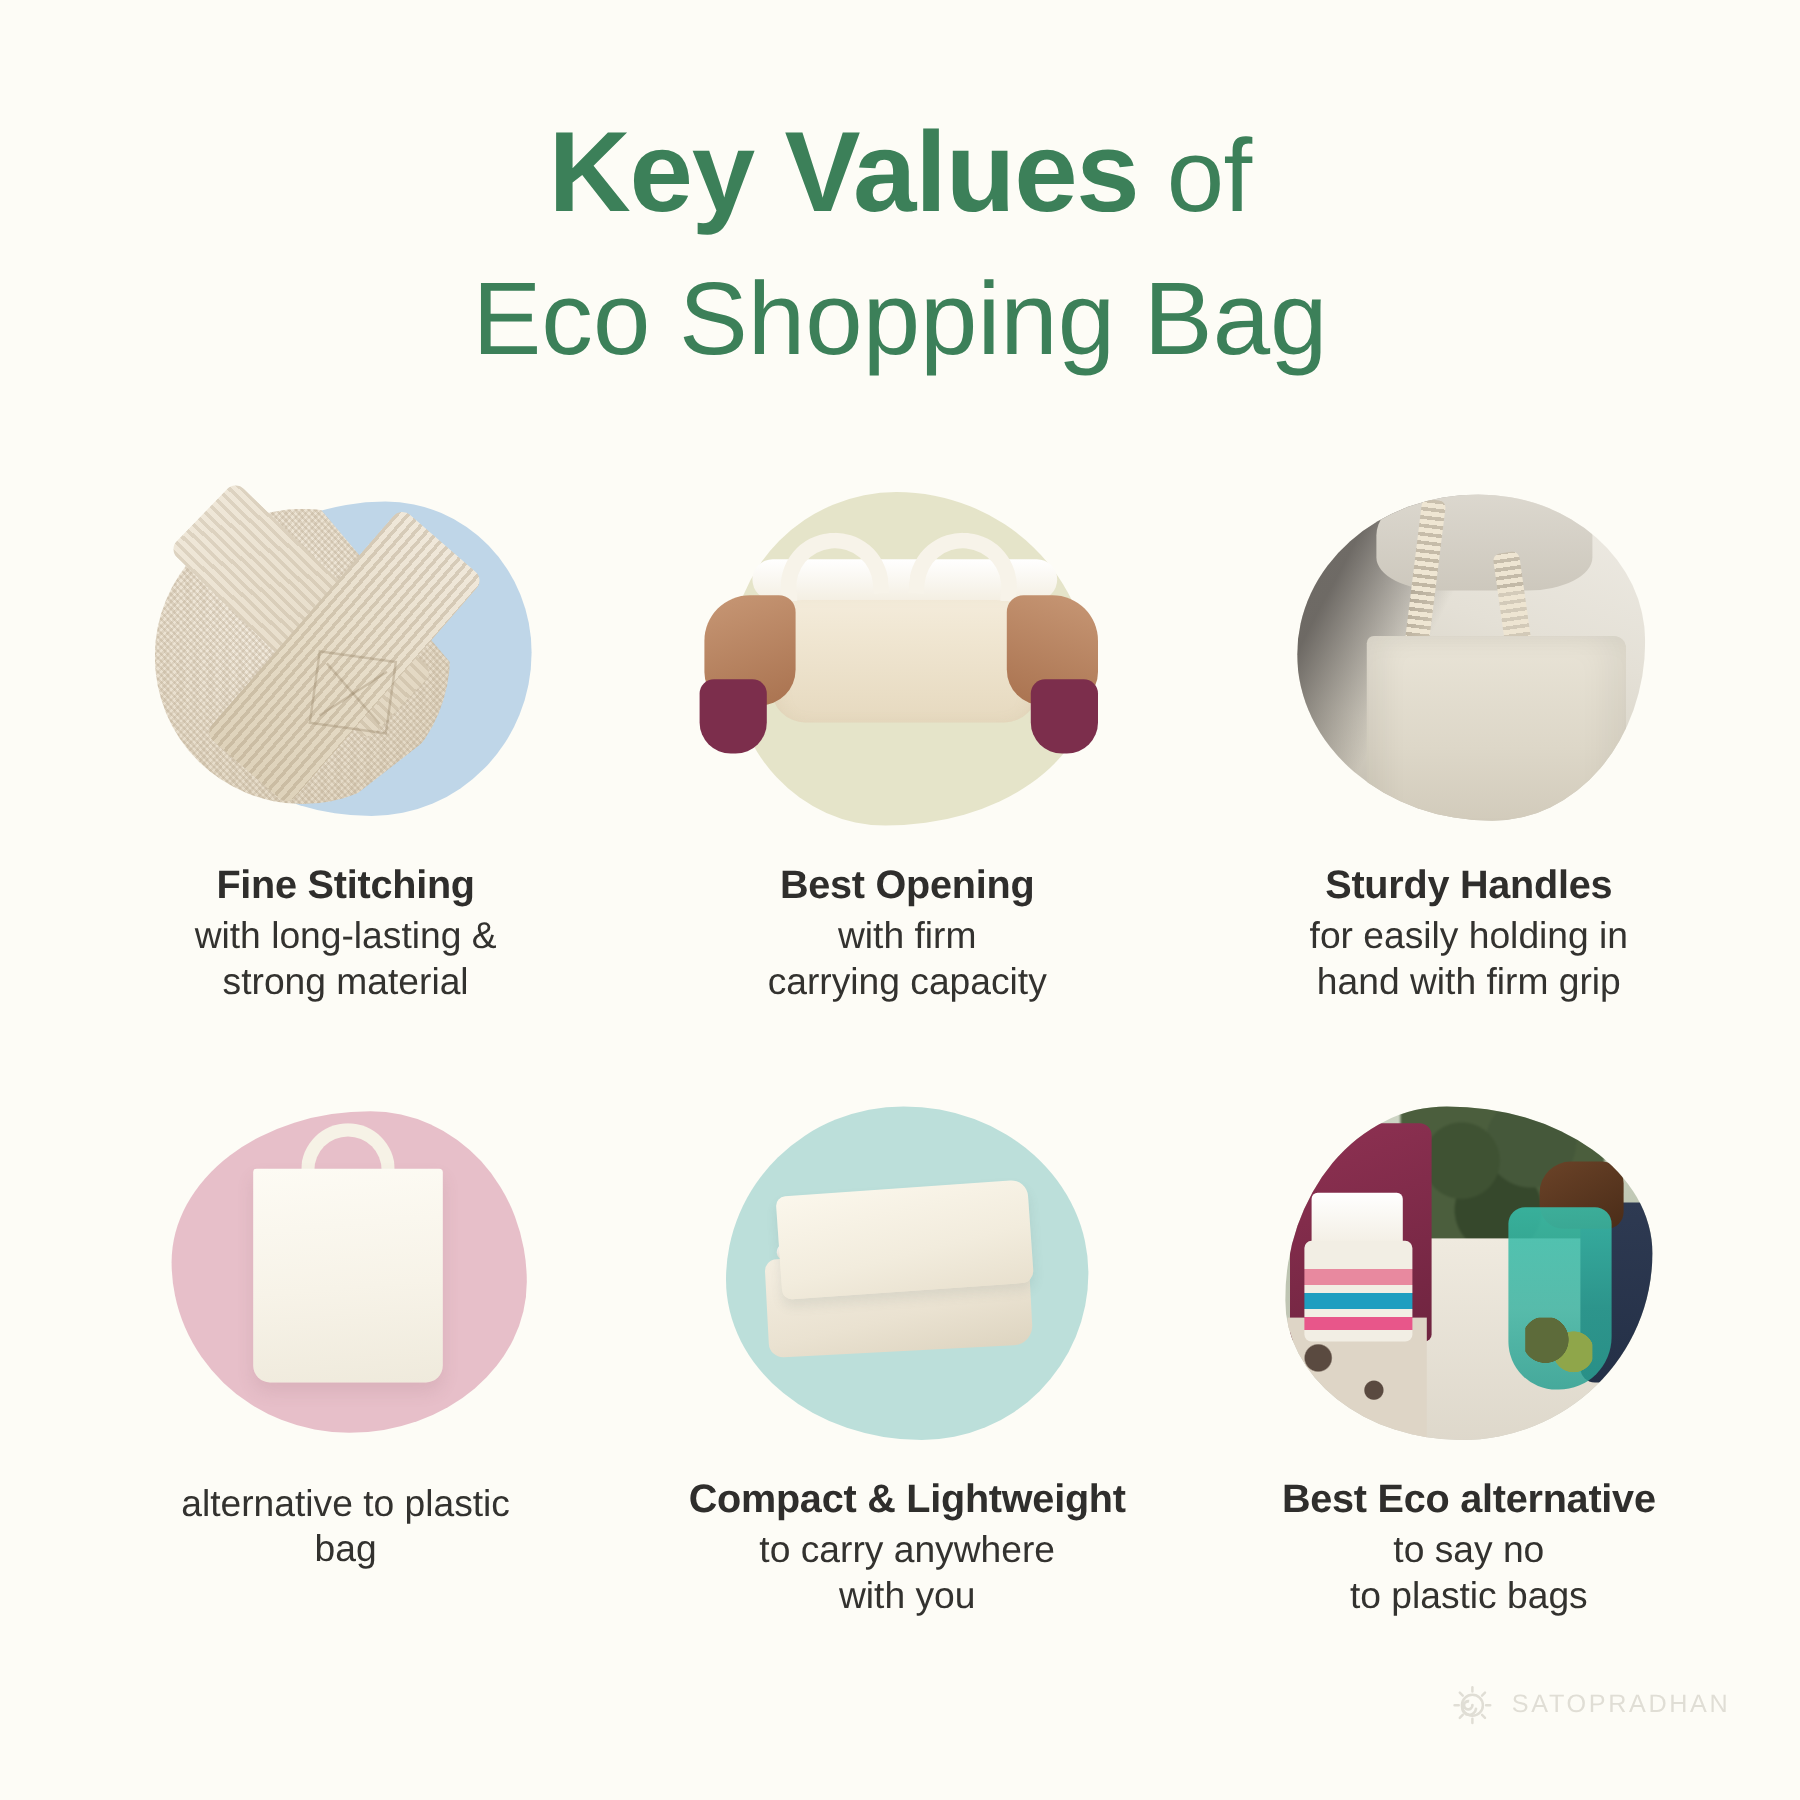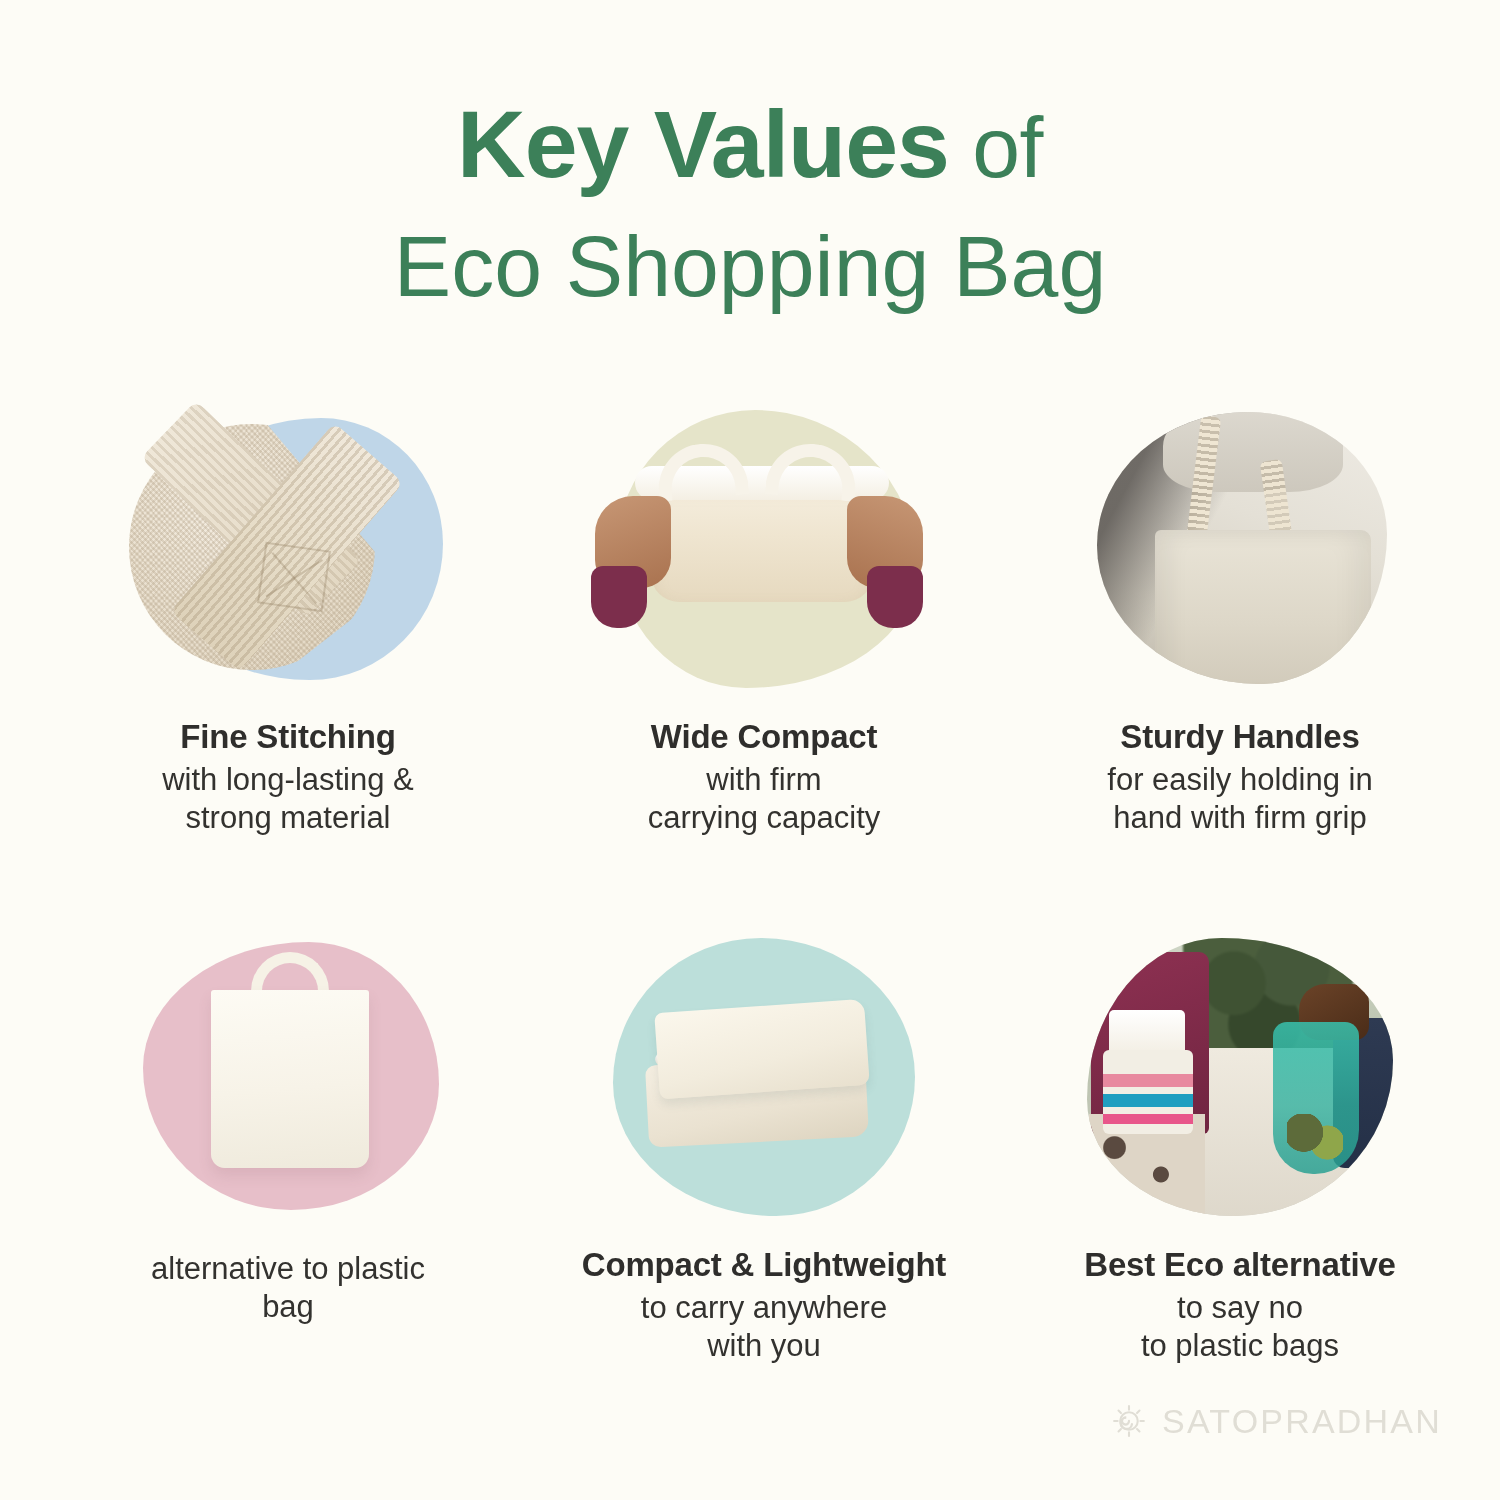--- a/index.html
+++ b/index.html
@@ -42,21 +42,20 @@
   .grid {
     position: absolute;
     top: 400px;
     left: 58px;
     width: 1384px;
     display: grid;
     grid-template-columns: repeat(3, 1fr);
     grid-template-rows: 512px 512px;
     column-gap: 8px;
     row-gap: 0px;
-    gap: 16px;
   }
 
   .card {
     position: relative;
     display: flex;
     flex-direction: column;
     align-items: center;
   }
 
   .media {
@@ -309,21 +308,21 @@
   .watermark {
     position: absolute;
     right: 58px;
     bottom: 58px;
     display: flex;
     align-items: center;
     gap: 12px;
     opacity: .85;
   }
   .wm-text {
-    font-size: 34px;
+    font-size: 21px;
     letter-spacing: 2.2px;
     color: #dcd9d0;
     font-weight: 400;
   }
   .wm-icon { width: 42px; height: 42px; display: block; }
 </style>
 </head>
 <body>
 
 <div class="poster">
@@ -356,21 +355,21 @@
         <div class="tote-open"></div>
         <div class="tote-lip"></div>
         <div class="handle-l"></div>
         <div class="handle-r"></div>
         <div class="hand-l"></div>
         <div class="hand-r"></div>
         <div class="sleeve-l"></div>
         <div class="sleeve-r"></div>
       </div>
       <div class="caption">
-        <div class="cap-title">Wide Compact</div>
+        <div class="cap-title">Best Opening</div>
         <div class="cap-sub">with firm
 carrying capacity</div>
       </div>
     </div>
 
     <div class="card">
       <div class="media">
         <div class="blob shape-c bg3">
           <div class="photo3"></div>
           <div class="p3-shoulder"></div>

